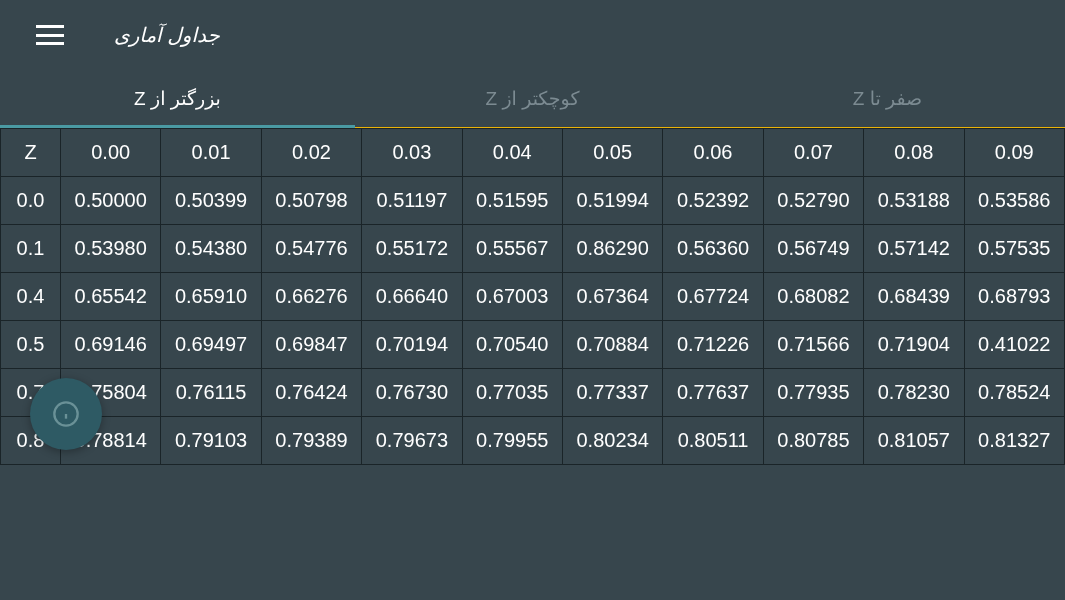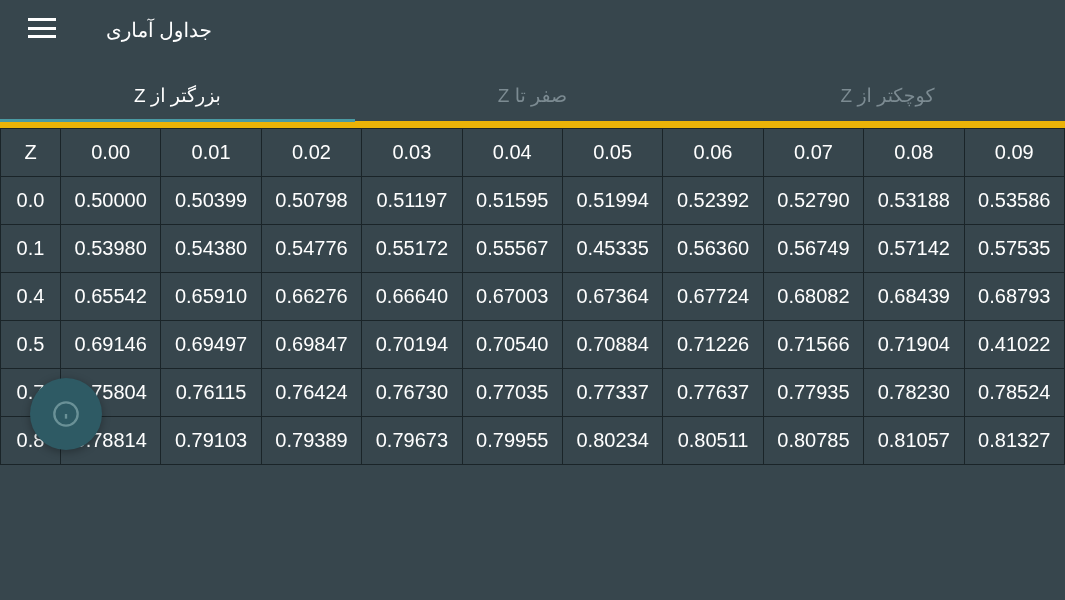--- a/index.html
+++ b/index.html
@@ -11,22 +11,24 @@
       background: #37464d;
       color: #ffffff;
       font-family: Arial, sans-serif;
       width: 1065px;
       height: 600px;
       overflow: hidden;
       position: relative;
     }
     .header {
       display: flex;
-      padding: 18px 28px;
+      align-items: center;
+      padding: 18px 36px;
       height: 70px;
+      font-style: italic;
     }
     .menu-icon {
       width: 28px;
       height: 20px;
       display: flex;
       flex-direction: column;
       justify-content: space-between;
       cursor: pointer;
     }
     .menu-icon span {
@@ -36,21 +38,21 @@
       background: #ffffff;
     }
     .title {
       margin-left: 50px;
       font-size: 20px;
       direction: rtl;
     }
     .tabs {
       display: flex;
       height: 58px;
-      border-bottom: 7px solid #eab308;
+      border-bottom: 1px solid #eab308;
     }
     .tab {
       flex: 1;
       display: flex;
       align-items: center;
       justify-content: center;
       font-size: 19px;
       cursor: pointer;
       color: #7c8b92;
       direction: rtl;
@@ -119,22 +121,22 @@
   <div class="menu-icon">
     <span></span>
     <span></span>
     <span></span>
   </div>
   <div class="title">جداول آماری</div>
 </div>
 
 <div class="tabs">
   <div class="tab active">بزرگتر از Z</div>
+  <div class="tab">کوچکتر از Z</div>
   <div class="tab">صفر تا Z</div>
-  <div class="tab">کوچکتر از Z</div>
 </div>
 
 <div class="table-wrapper">
   <table>
     <thead>
       <tr id="header-row">
           <th class="z-col">Z</th>
           <th>0.00</th>
           <th>0.01</th>
           <th>0.02</th>
@@ -161,21 +163,21 @@
           <td>0.53188</td>
           <td>0.53586</td>
         </tr>
         <tr>
           <td class="z-col">0.1</td>
           <td>0.53980</td>
           <td>0.54380</td>
           <td>0.54776</td>
           <td>0.55172</td>
           <td>0.55567</td>
-          <td>0.45335</td>
+          <td>0.86290</td>
           <td>0.56360</td>
           <td>0.56749</td>
           <td>0.57142</td>
           <td>0.57535</td>
         </tr>
         <tr>
           <td class="z-col">0.4</td>
           <td>0.65542</td>
           <td>0.65910</td>
           <td>0.66276</td>

